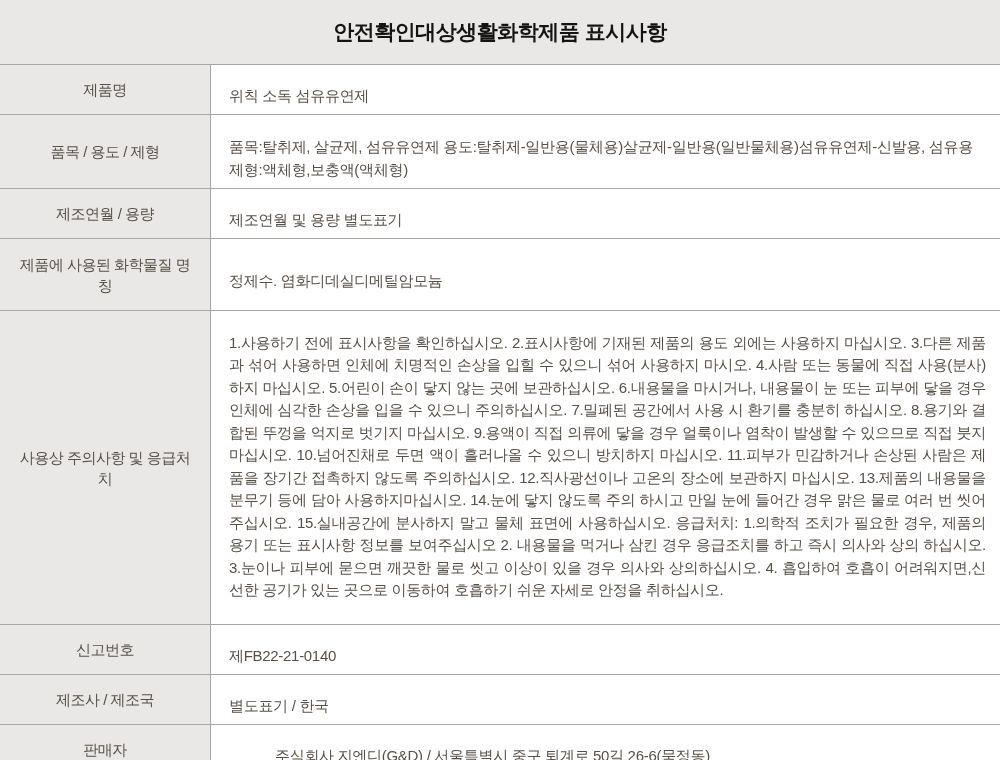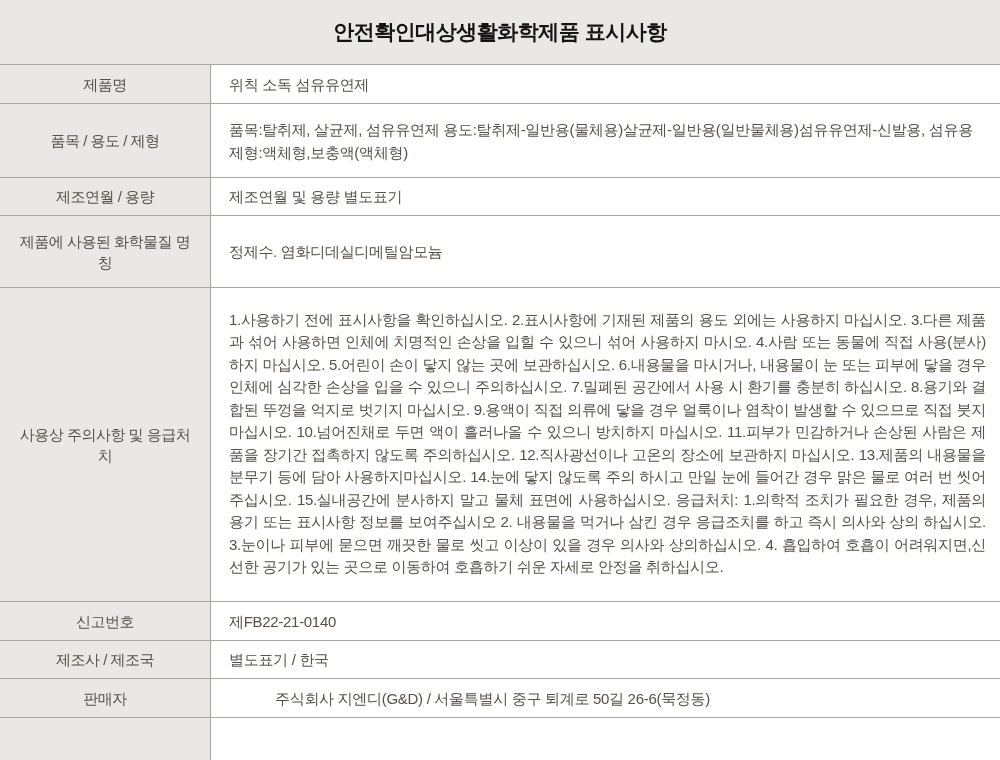--- a/index.html
+++ b/index.html
@@ -52,21 +52,21 @@
     padding: 6px 16px;
     letter-spacing: -0.5px;
   }
   .value-cell {
     flex: 1 1 auto;
     background: var(--cell-bg);
     display: flex;
     align-items: center;
     font-size: 15px;
     line-height: 23px;
-    padding: 7px 14px 7px 18px;
+    padding: 19px 14px 7px 18px;
     letter-spacing: -0.3px;
     word-break: break-all;
   }
   
   .row:nth-child(1) { min-height: 39px; }
   .row:nth-child(2) { min-height: 74px; }
   .row:nth-child(3) { min-height: 37px; }
   .row:nth-child(4) { min-height: 72px; }
   .row:nth-child(5) { min-height: 314px; }
   .row:nth-child(6) { min-height: 39px; }

